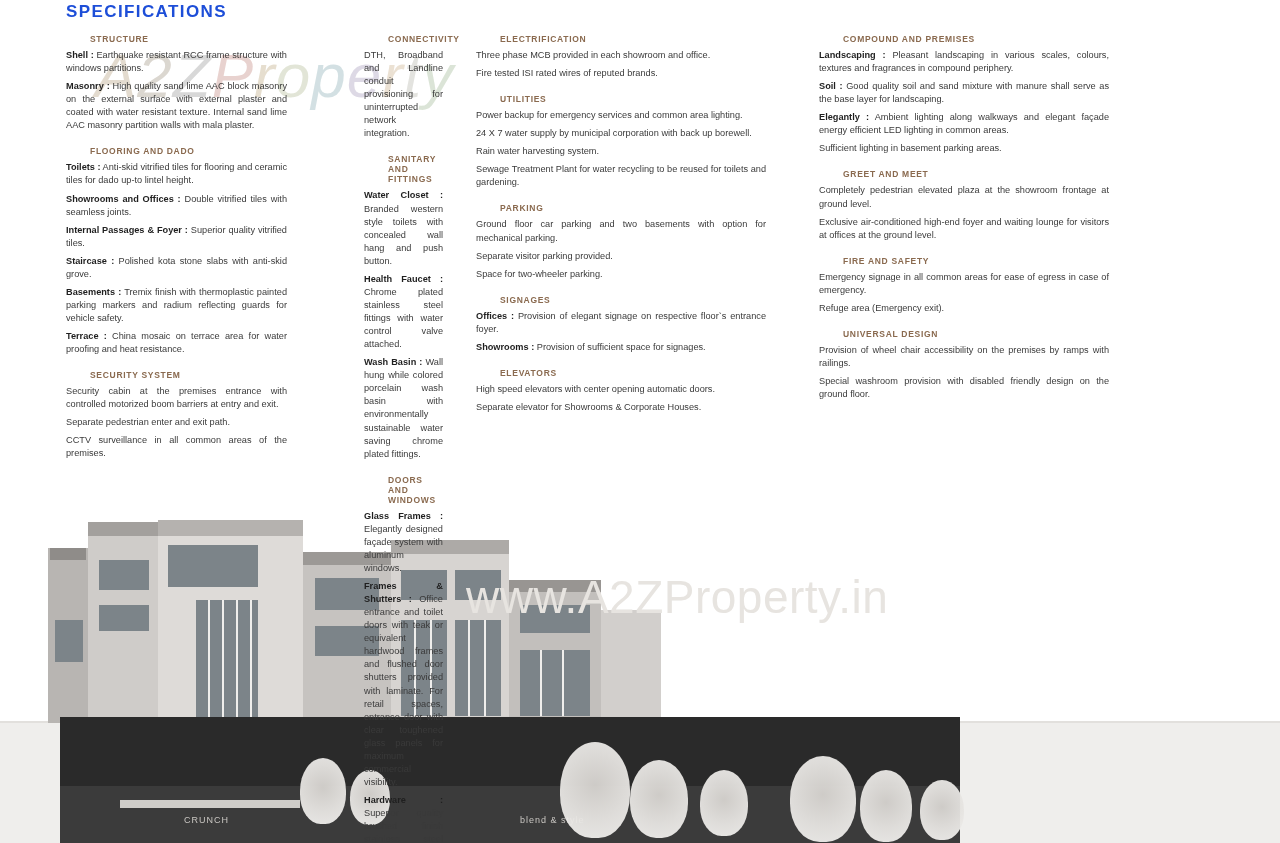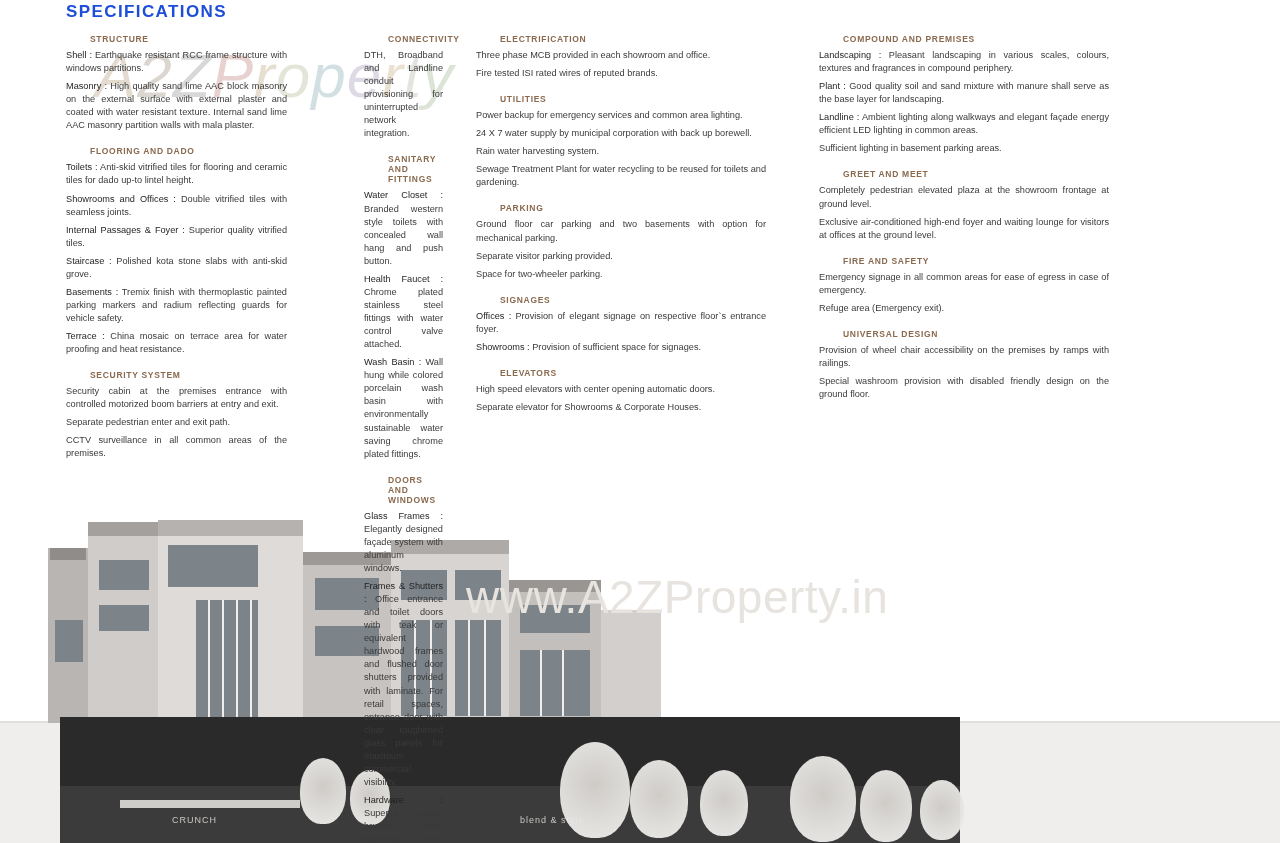--- a/index.html
+++ b/index.html
@@ -86,21 +86,21 @@
     margin-left: 24px;
   }
   .grp-item {
     font-size: 9.2px;
     line-height: 1.42;
     color: #3a3a3a;
     margin-bottom: 5px;
     text-align: justify;
   }
   .grp-item b {
-    font-weight: normal;
+    font-weight: bold;
     color: #1f1f1f;
   }
 
   
   .photo {
     position: absolute;
     left: 0;
     top: 470px;
     width: 1280px;
     height: 373px;
@@ -170,21 +170,21 @@
     height: 57px;
     background: #3b3b3b;
   }
   .podium-sign {
     position: absolute;
     top: 345px;
     font-size: 9px;
     letter-spacing: 1px;
     color: #c9c6c2;
   }
-  .shop-1 { left: 172px; }
+  .shop-1 { left: 184px; }
   .shop-2 { left: 520px; }
 
   .tree {
     position: absolute;
     background: radial-gradient(circle at 50% 45%, #d6d3cf 0%, #e7e5e2 55%, #f2f1ef 100%);
     border-radius: 50% 50% 45% 45%;
     opacity: 0.95;
   }
 
   .planter {
@@ -270,22 +270,22 @@
         <div class="grp">
           <div class="grp-head">ELEVATORS</div>
           <div class="grp-item"><span>High speed elevators with center opening automatic doors.</span></div>
           <div class="grp-item"><span>Separate elevator for Showrooms &amp; Corporate Houses.</span></div>
         </div>
       </div>
     <div class="col col-4">
         <div class="grp">
           <div class="grp-head">COMPOUND AND PREMISES</div>
           <div class="grp-item"><b>Landscaping :</b> <span>Pleasant landscaping in various scales, colours, textures and fragrances in compound periphery.</span></div>
-          <div class="grp-item"><b>Plant :</b> <span>Good quality soil and sand mixture with manure shall serve as the base layer for landscaping.</span></div>
-          <div class="grp-item"><b>Landline :</b> <span>Ambient lighting along walkways and elegant façade energy efficient LED lighting in common areas.</span></div>
+          <div class="grp-item"><b>Soil :</b> <span>Good quality soil and sand mixture with manure shall serve as the base layer for landscaping.</span></div>
+          <div class="grp-item"><b>Elegantly :</b> <span>Ambient lighting along walkways and elegant façade energy efficient LED lighting in common areas.</span></div>
           <div class="grp-item"><span>Sufficient lighting in basement parking areas.</span></div>
         </div>
         <div class="grp">
           <div class="grp-head">GREET AND MEET</div>
           <div class="grp-item"><span>Completely pedestrian elevated plaza at the showroom frontage at ground level.</span></div>
           <div class="grp-item"><span>Exclusive air-conditioned high-end foyer and waiting lounge for visitors at offices at the ground level.</span></div>
         </div>
         <div class="grp">
           <div class="grp-head">FIRE AND SAFETY</div>
           <div class="grp-item"><span>Emergency signage in all common areas for ease of egress in case of emergency.</span></div>

